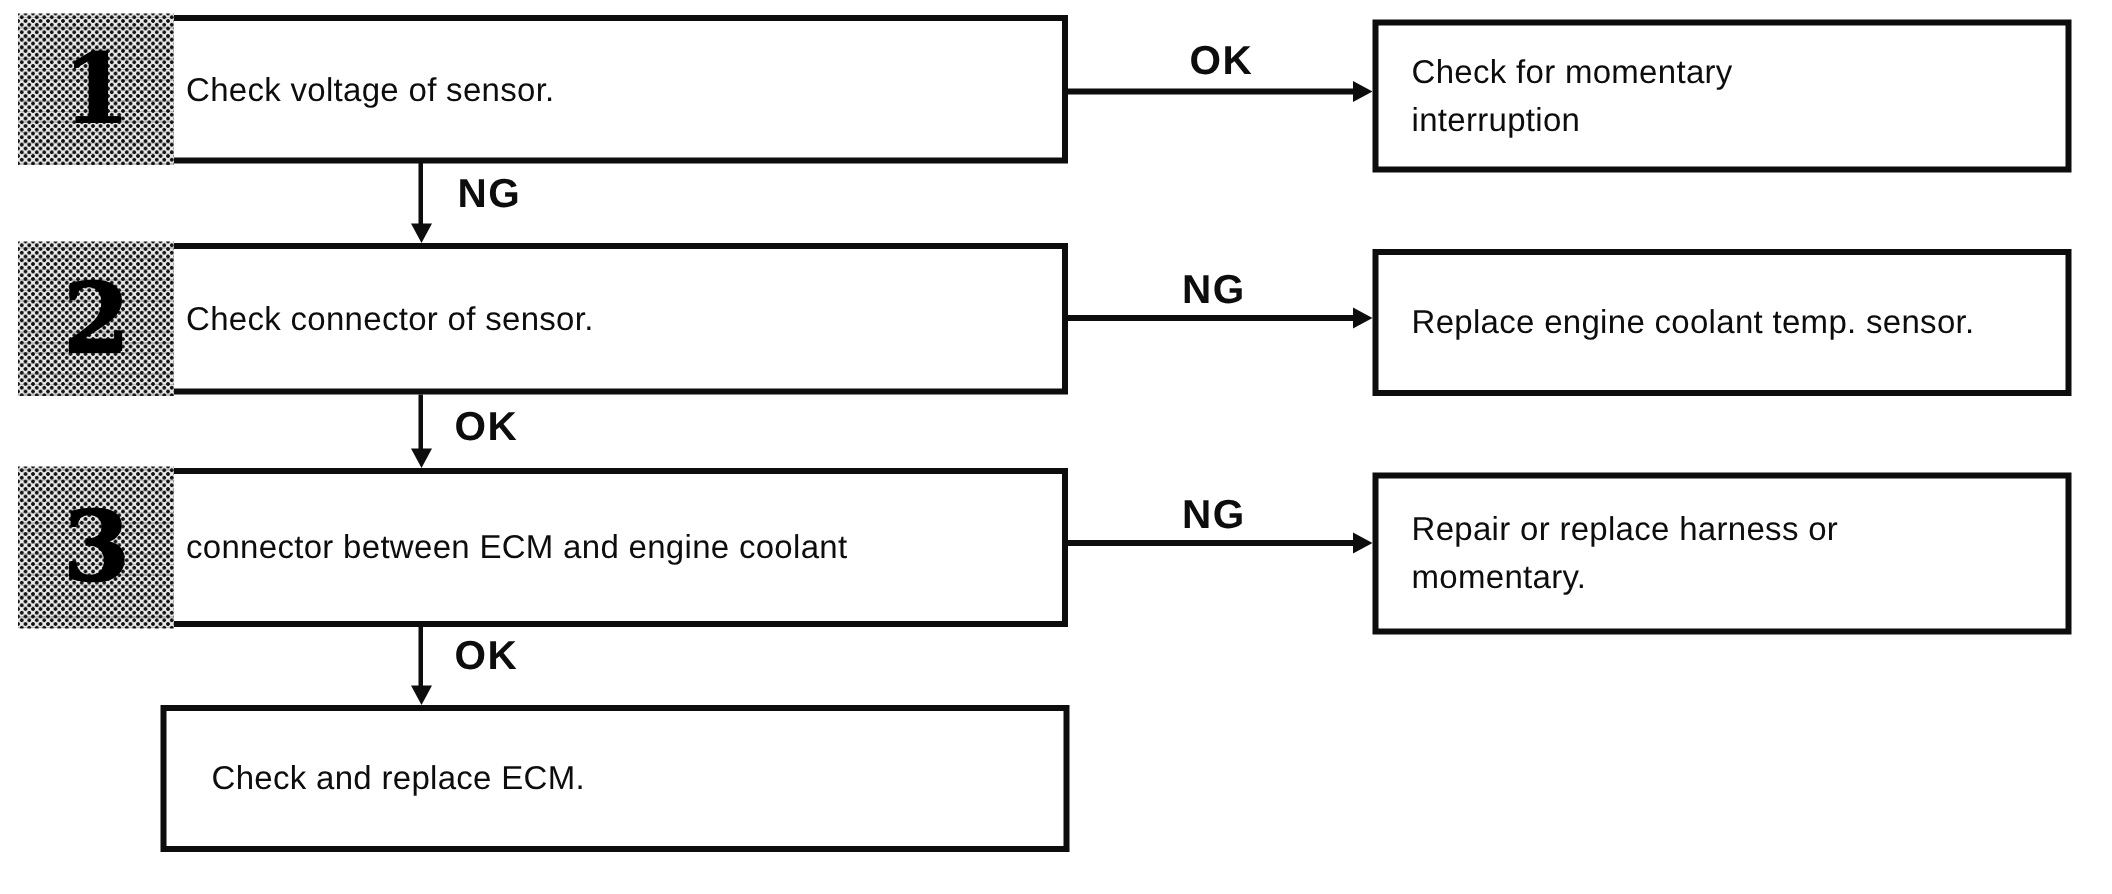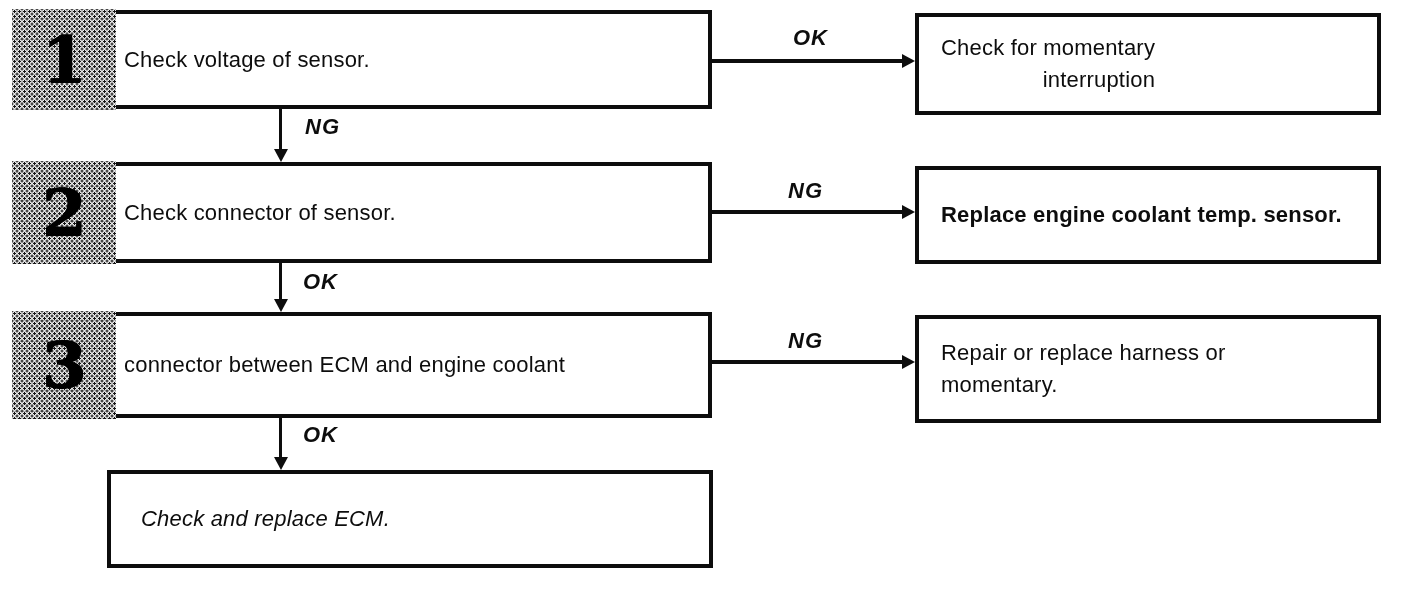--- a/index.html
+++ b/index.html
@@ -25,22 +25,22 @@
     display: flex;
     align-items: center;
   }
   .step-box { left: 12px; width: 700px; }
   #step1 { top: 10px;  height: 99px; }
   #step2 { top: 162px; height: 101px; }
   #step3 { top: 312px; height: 106px; }
   #final-box { left: 107px; top: 470px; width: 606px; height: 98px; }
 
   .result-box { left: 915px; width: 466px; }
-  #result1 { top: 13px;  height: 102px; text-align: right; }
-  #result2 { top: 166px; height: 98px; font-weight: bold; }
+  #result1 { top: 13px;  height: 102px; }
+  #result2 { top: 166px; height: 98px; }
   #result3 { top: 315px; height: 108px; }
 
   
   .num-badge {
     position: absolute;
     left: -4px;
     top: -5px;
     bottom: -5px;
     width: 104px;
     background-color: #e9e9e9;
@@ -63,21 +63,21 @@
     text-shadow: 1px 0 0 #000, 0 1px 0 #000;
   }
 
   
   .action-text {
     margin-left: 108px;
     font-size: 22px;
     line-height: 28px;
     letter-spacing: 0.2px;
   }
-  #final-box .action-text { margin-left: 30px; font-style: italic; }
+  #final-box .action-text { margin-left: 30px; }
   .result-text {
     margin-left: 22px;
     font-size: 22px;
     line-height: 32px;
     letter-spacing: 0.2px;
   }
   .tline { white-space: nowrap; }
 
   
   .varrow {
@@ -118,25 +118,24 @@
     border-left: 13px solid #0d0d0d;
   }
   #harrow1 { top: 59px; }
   #harrow2 { top: 210px; }
   #harrow3 { top: 360px; }
 
   
   .branch-label {
     position: absolute;
     font-weight: bold;
-    font-size: 22px;
+    font-size: 27px;
     line-height: 1;
     letter-spacing: 1px;
     color: #0d0d0d;
-    font-style: italic;
   }
   #vlabel1 { left: 305px; top: 116px; }
   #vlabel2 { left: 303px; top: 271px; }
   #vlabel3 { left: 303px; top: 424px; }
   #hlabel1 { left: 793px; top: 27px; }
   #hlabel2 { left: 788px; top: 180px; }
   #hlabel3 { left: 788px; top: 330px; }
 </style>
 </head>
 <body>

